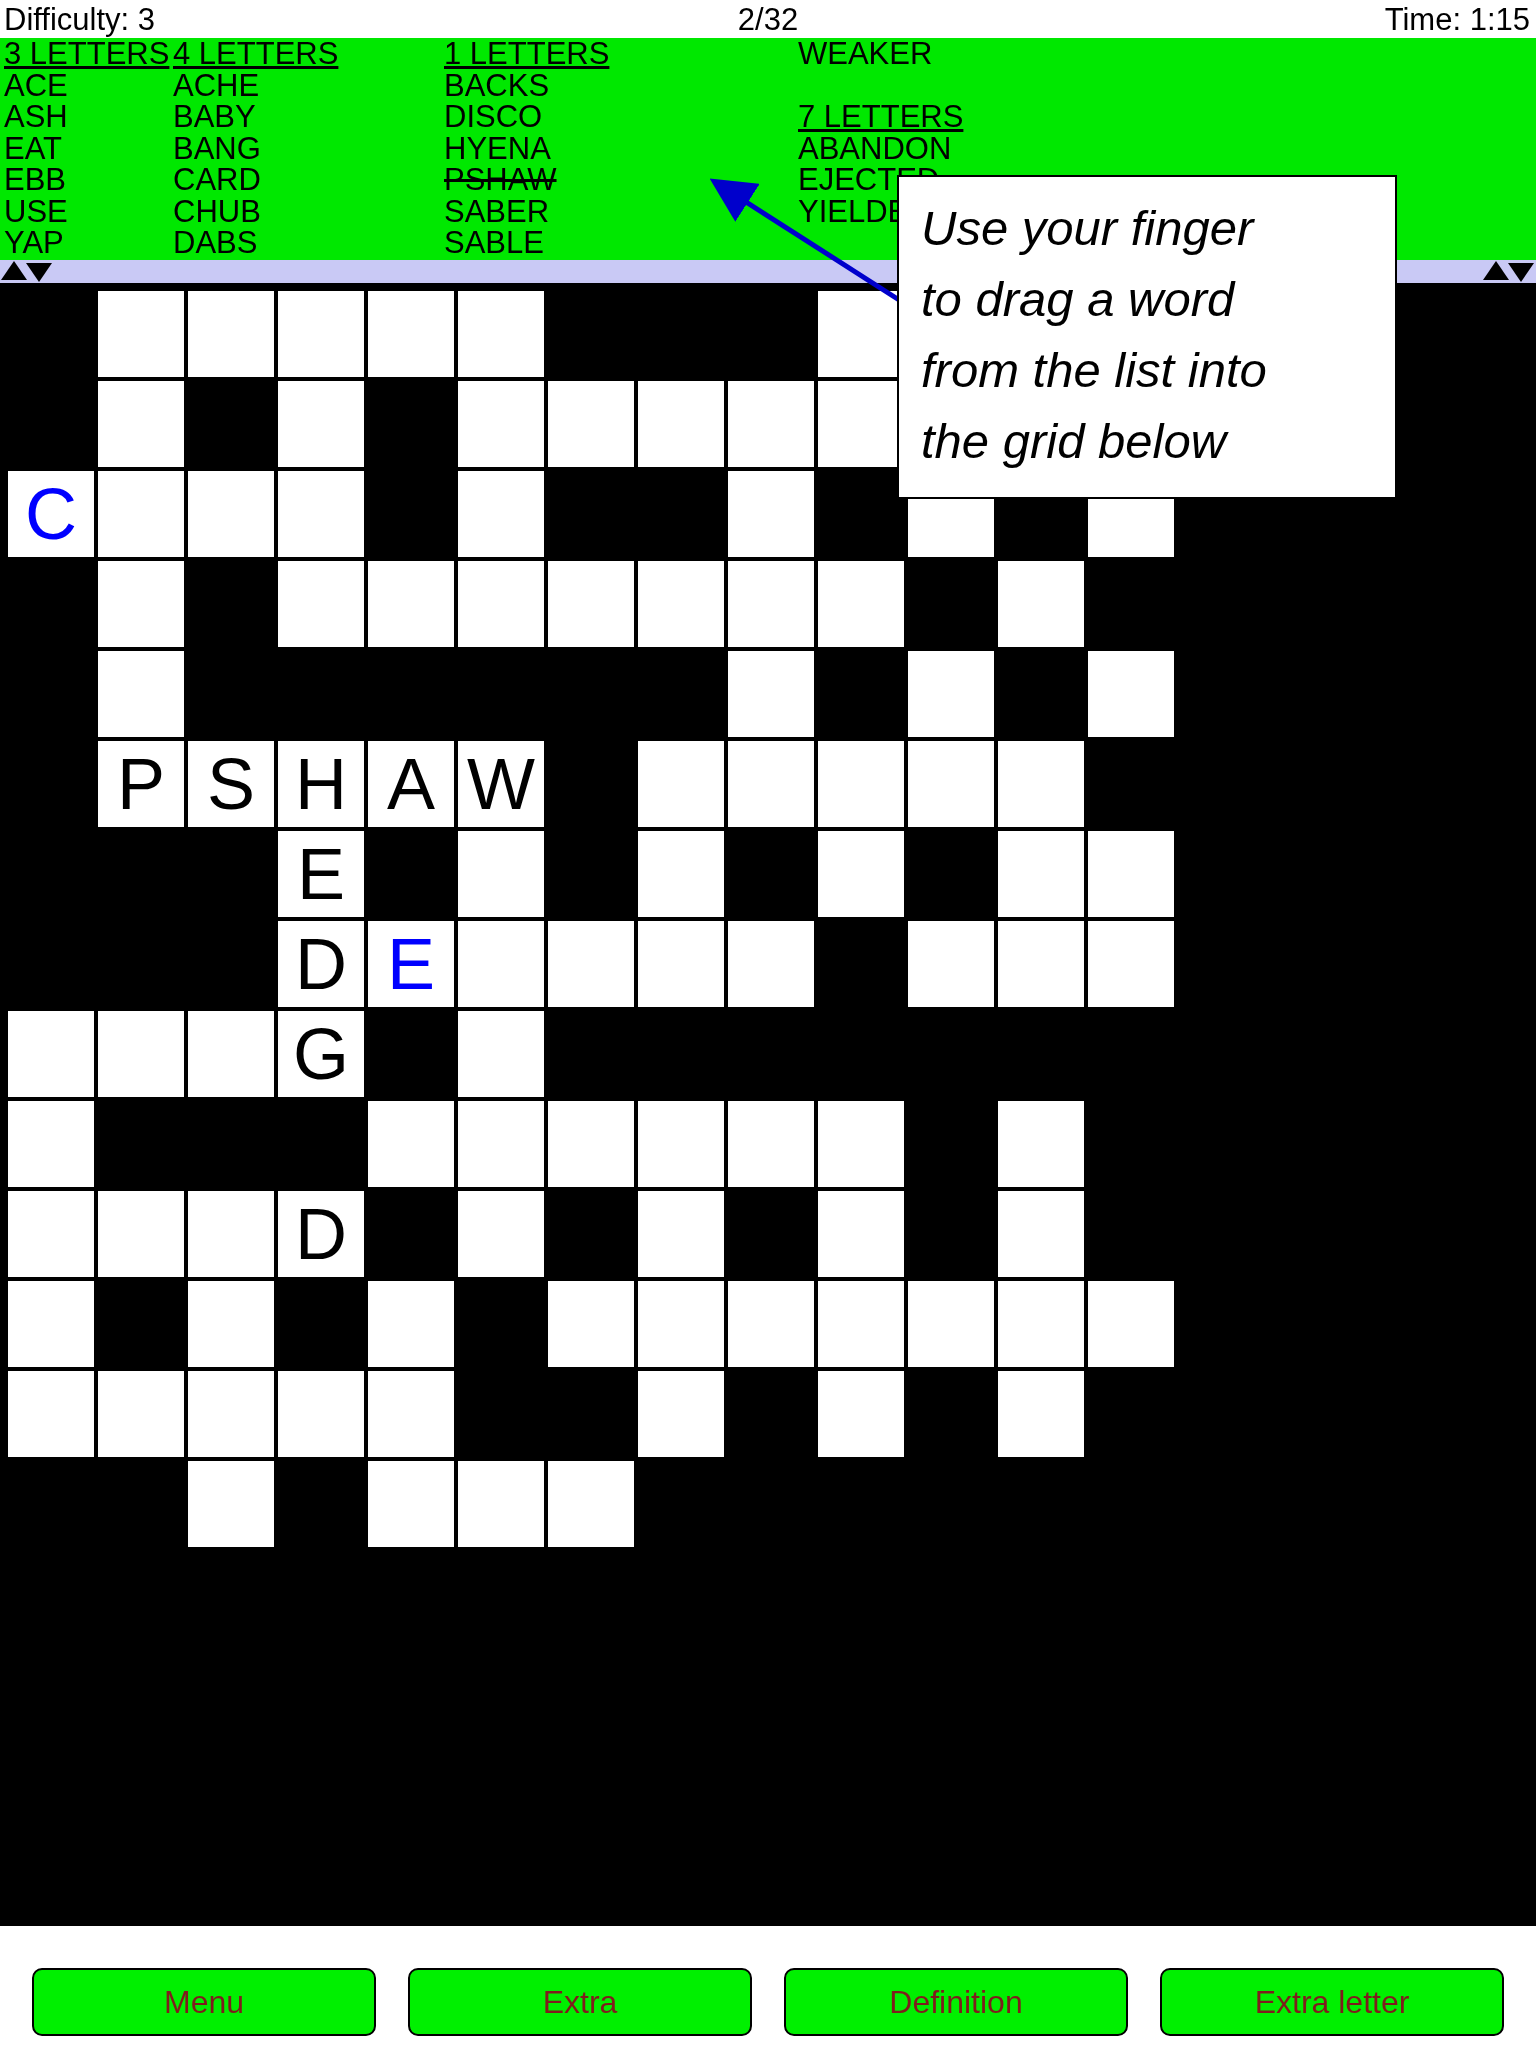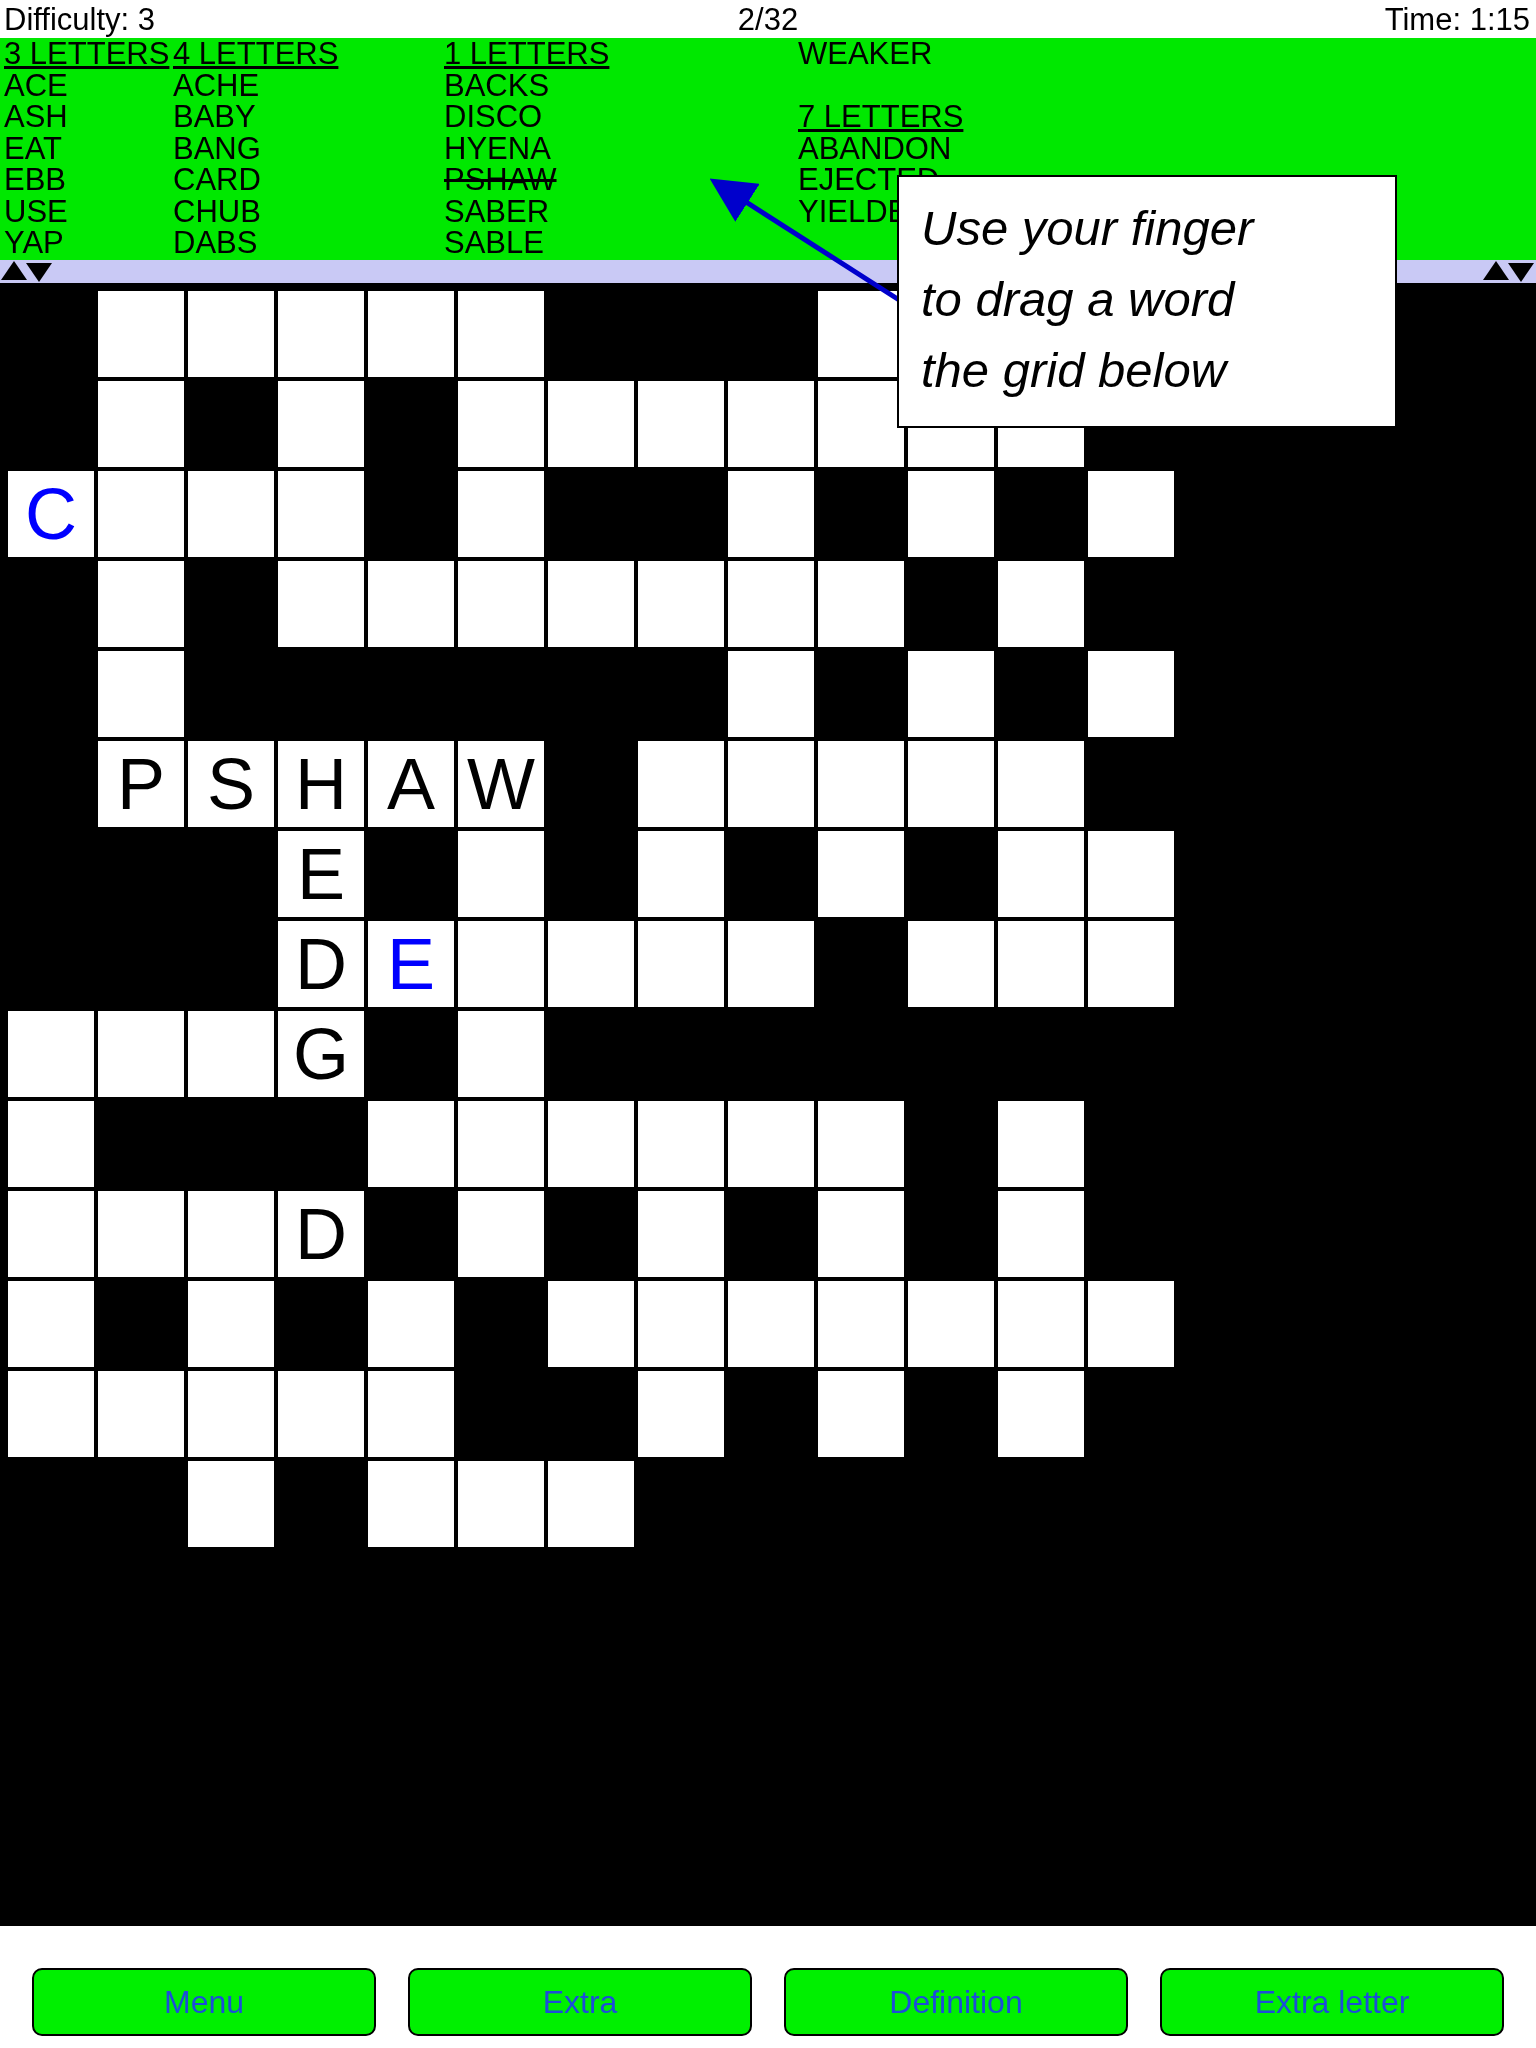--- a/index.html
+++ b/index.html
@@ -46,21 +46,21 @@
 
   
   .tooltip{position:absolute;left:897px;top:175px;width:500px;
     background:#fff;border:2px solid #000;box-sizing:border-box;padding:16px 20px 20px 22px;z-index:40;font-style:italic;}
   .tooltip p{margin:0;font-size:49px;line-height:71px;color:#000;}
   .arrowsvg{position:absolute;left:700px;top:170px;width:260px;height:170px;z-index:39;overflow:visible;}
 
   
   .btnbar{position:absolute;left:0;bottom:0;width:1536px;height:92px;background:#fff;}
   .btn{position:absolute;top:12px;height:68px;background:#00f000;border:2px solid #000;
-    border-radius:10px;box-sizing:border-box;color:#1d4ed8;font-size:32px;
+    border-radius:10px;box-sizing:border-box;color:#7f1d1d;font-size:32px;
     display:flex;align-items:center;justify-content:center;}
   .b0{left:32px;width:344px;}
   .b1{left:408px;width:344px;}
   .b2{left:784px;width:344px;}
   .b3{left:1160px;width:344px;}
 </style>
 </head>
 <body>
 
 <div class="app">
@@ -330,20 +330,21 @@
       <marker id="ah" markerWidth="9" markerHeight="9" refX="7" refY="4.5" orient="auto">
         <path d="M0,0 L9,4.5 L0,9 z" fill="#0000cc"></path>
       </marker>
     </defs>
     <line x1="246" y1="160" x2="18" y2="14" stroke="#0000cc" stroke-width="5" marker-end="url(#ah)"></line>
   </svg>
 
   <div class="tooltip">
     <p>Use your finger</p>
     <p>to drag a word</p>
+    <p>from the list into</p>
     <p>the grid below</p>
   </div>
 
   <div class="btnbar">
     <div class="btn b0">Menu</div>
     <div class="btn b1">Extra</div>
     <div class="btn b2">Definition</div>
     <div class="btn b3">Extra letter</div>
   </div>
 

